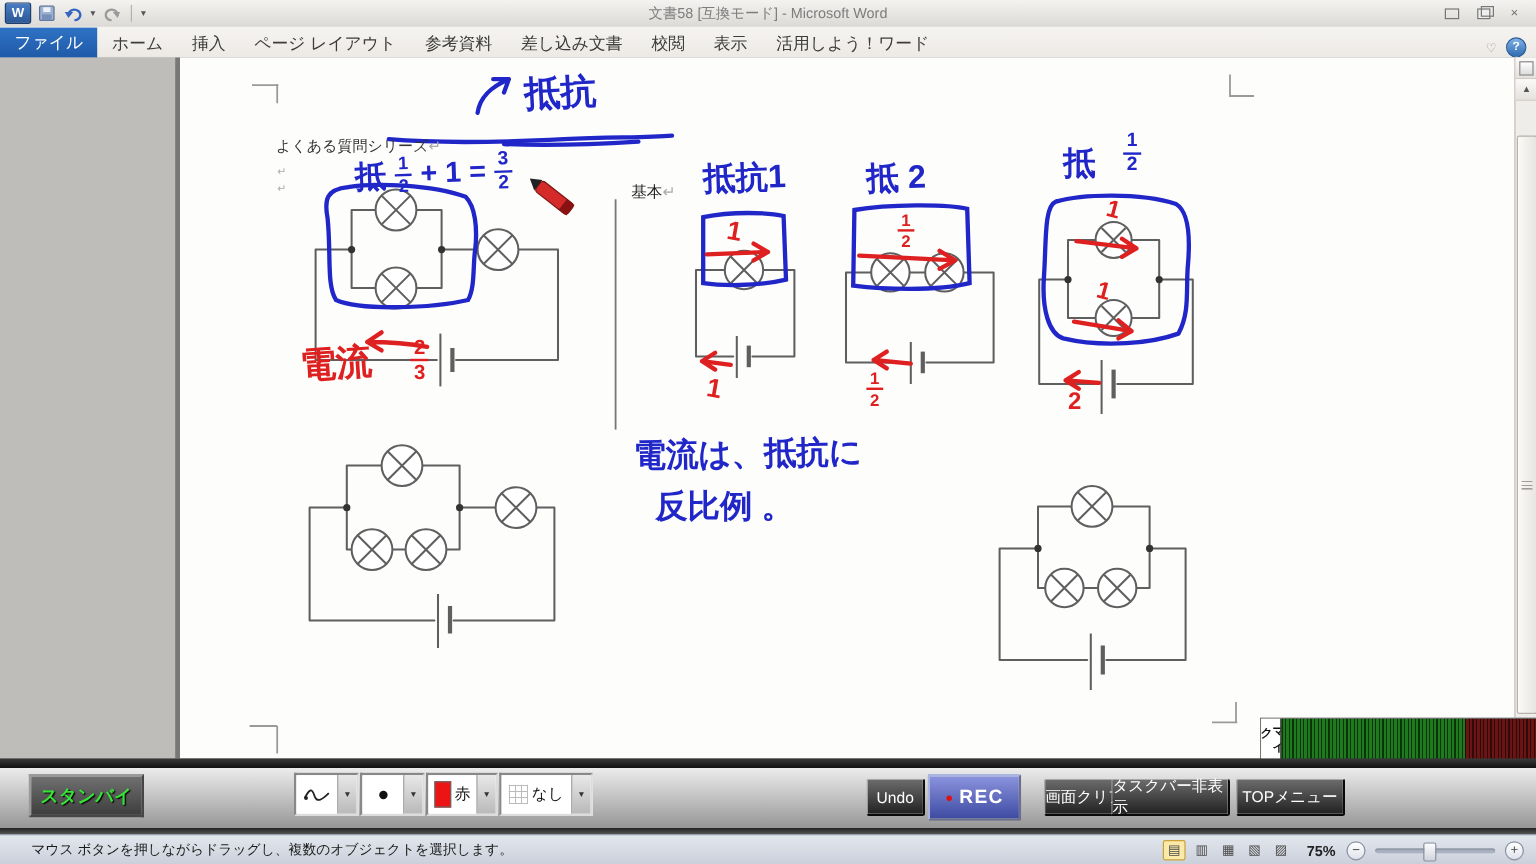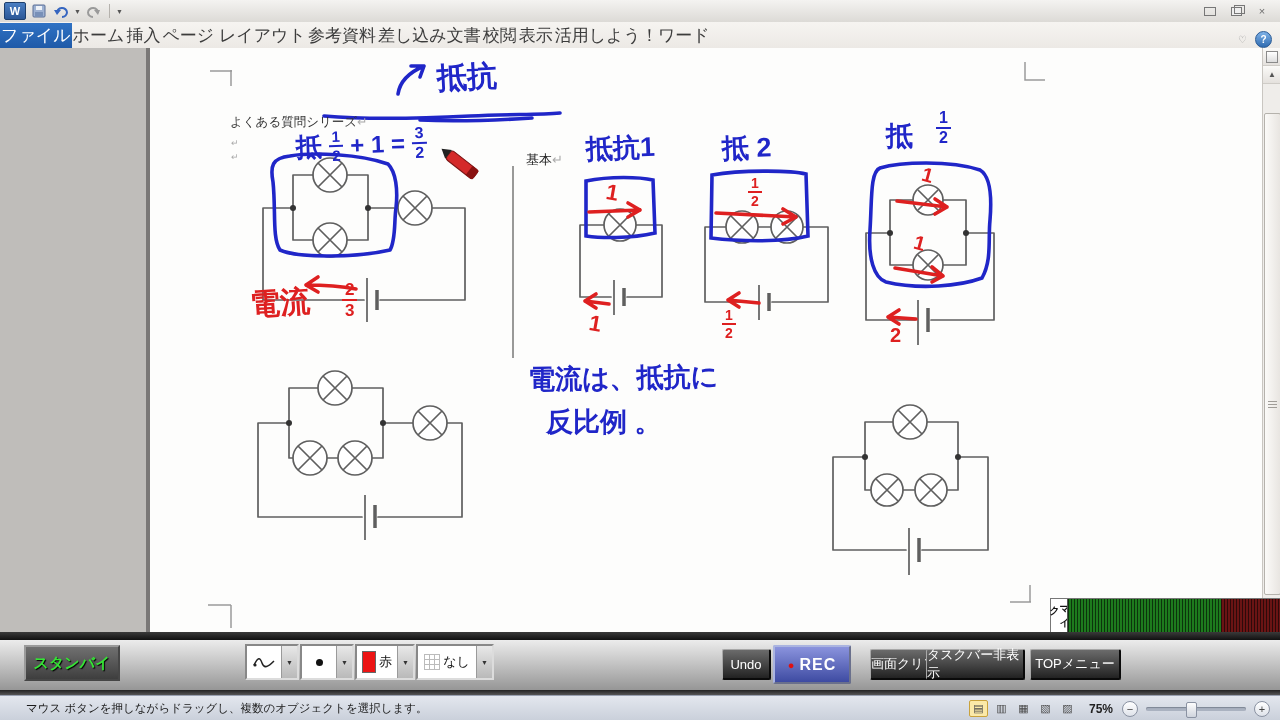--- a/index.html
+++ b/index.html
@@ -21,21 +21,21 @@
   .winbtns{margin-left:auto;display:flex;gap:6px;padding-right:8px;z-index:2;}
   .winbtn{width:20px;height:15px;display:flex;align-items:center;justify-content:center;color:#6f6f6f;font-size:11px;}
   .mini-rect{width:10px;height:7px;border:1px solid #777;}
   .rest-rect{position:relative;width:9px;height:7px;border:1px solid #777;background:#eee;}
   .rest-rect:before{content:"";position:absolute;left:2px;top:-3px;width:9px;height:7px;border:1px solid #777;}
 
   
   .tabrow{position:absolute;left:0;top:22px;width:1280px;height:26px;
     background:linear-gradient(#f6f4f1,#ece9e5);border-bottom:1px solid #b9b6b1;
     display:flex;align-items:flex-end;}
-  .tab{height:24px;line-height:24px;padding:0 1px;font-size:17px;color:#3c3c3c;}
+  .tab{height:24px;line-height:24px;padding:0 12px;font-size:14px;color:#3c3c3c;}
   .tab.active{background:linear-gradient(#2f72c4,#1f5aa8);color:#fff;height:25px;line-height:25px;}
   .tabrow-right{margin-left:auto;display:flex;align-items:center;gap:8px;padding-right:8px;}
   .heart{color:#9a9a9a;font-size:10px;}
   .helpbtn{width:15px;height:15px;border-radius:50%;background:linear-gradient(#7fb2e8,#2f6bb0);
     color:#fff;font-size:10px;font-weight:bold;display:flex;align-items:center;justify-content:center;border:1px solid #2a5a94;}
 
   
   .docarea{position:absolute;left:0;top:48px;width:1280px;height:584px;background:#bfbdba;}
   .pagewhite{position:absolute;left:150px;top:0;width:1112px;height:584px;background:#fdfdfc;}
   .pageborder{position:absolute;left:146px;top:0;width:4px;height:584px;background:#7a7877;}
@@ -138,20 +138,21 @@
       <div class="qcaret">▼</div>
       <div class="qbtn">
         <svg width="14" height="13">
             <path d="M11,8 a5,4.5 0 1 0 -5,4" fill="none" stroke="#9a9a9a" stroke-width="2"></path>
             <polygon points="13,5 7,5 11,10" fill="#9a9a9a"></polygon>
           </svg>
       </div>
       <div class="qsep"></div>
       <div class="qcaret">▼</div>
     </div>
+    <div class="wintitle">文書58 [互換モード] - Microsoft Word</div>
     <div class="winbtns">
       <div class="winbtn">
           <span class="mini-rect"></span>
         </div>
       <div class="winbtn">
           <span class="rest-rect"></span>
         </div>
       <div class="winbtn">×</div>
     </div>
   </div>

